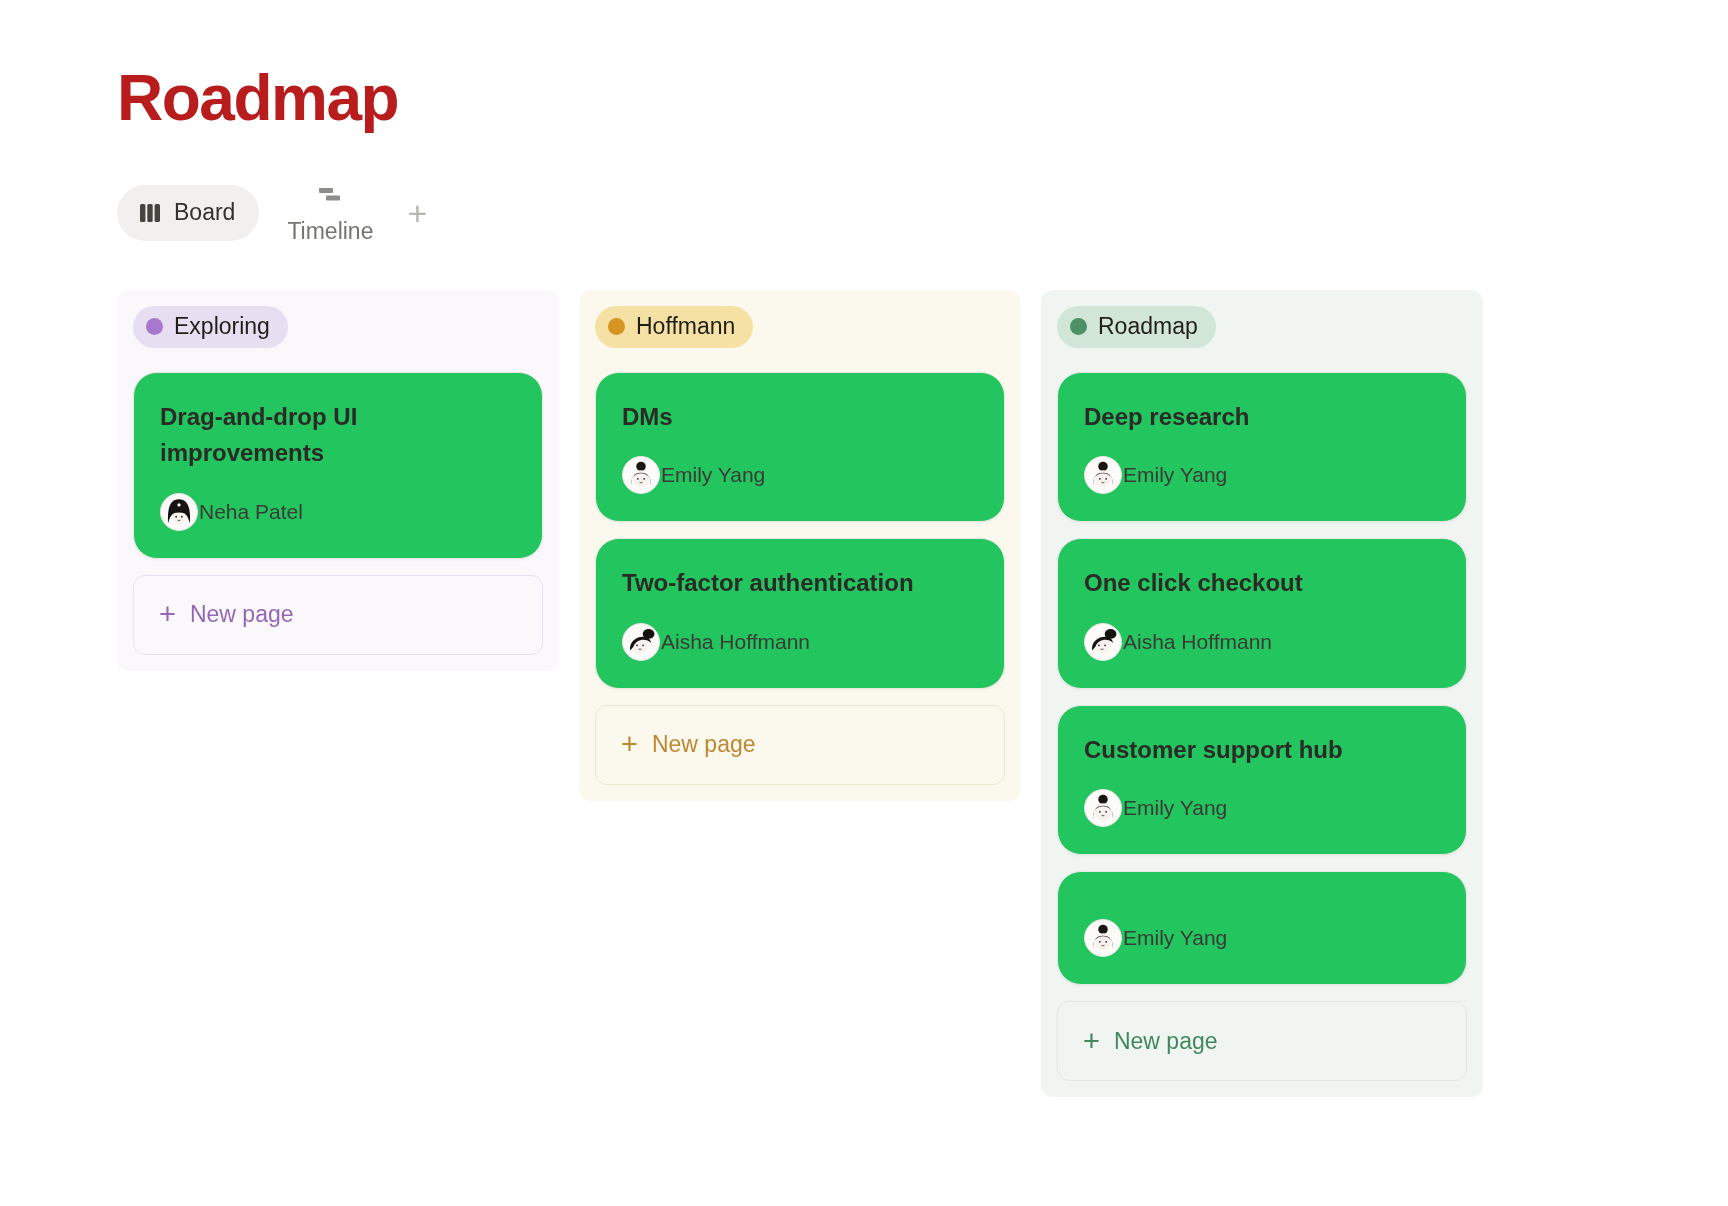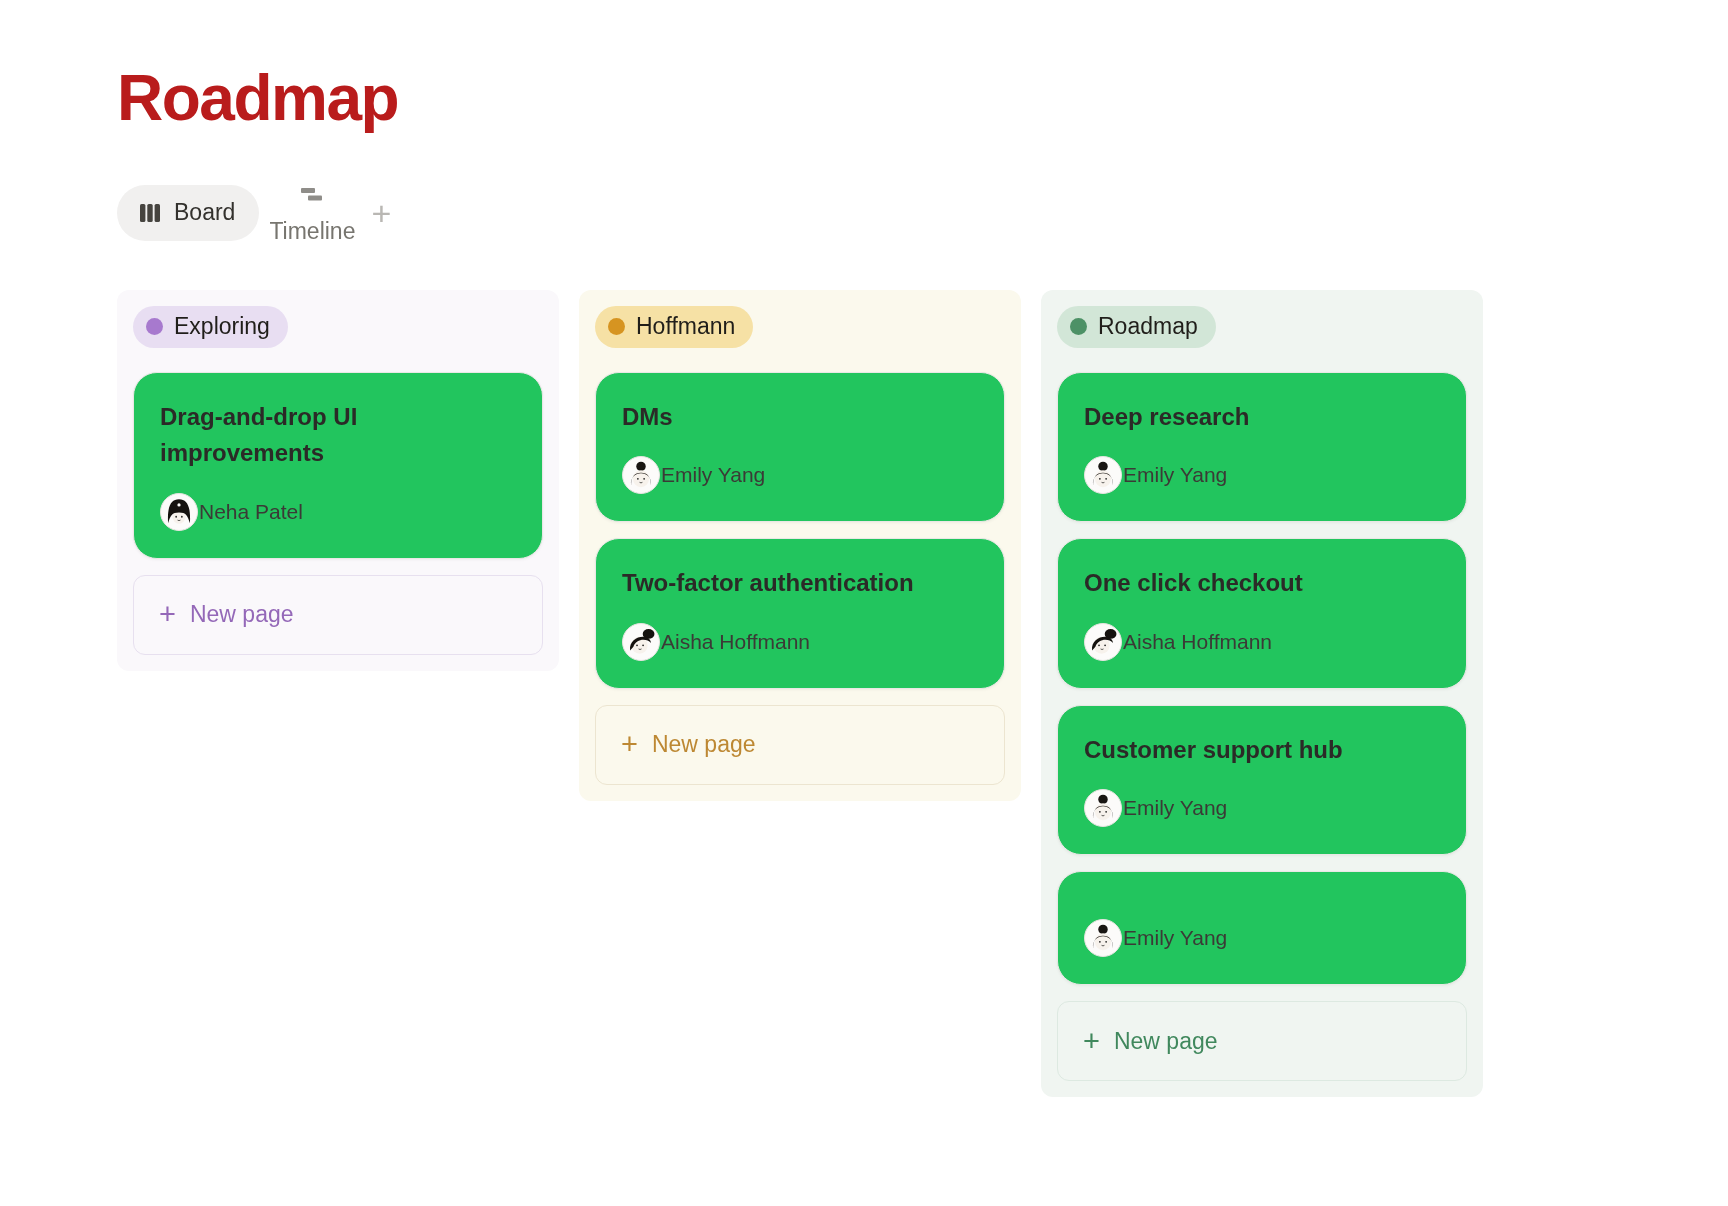--- a/index.html
+++ b/index.html
@@ -18,21 +18,21 @@
     font-weight: 700;
     letter-spacing: -1.5px;
     line-height: 1.2;
     color: #b91c1c;
   }
 
   
   .tabs {
     display: flex; align-items: center;
     margin-top: 44px;
-    gap: 10px;
+    gap: 28px;
   }
   .tab { display: inline-flex; align-items: center; gap: 11px; font-size: 23px; cursor: default; }
   .tab-board {
     background: #f1f0ef;
     border-radius: 28px;
     height: 56px;
     padding: 0 24px 0 20px;
     color: #33312d;
     font-weight: 500;
   }

